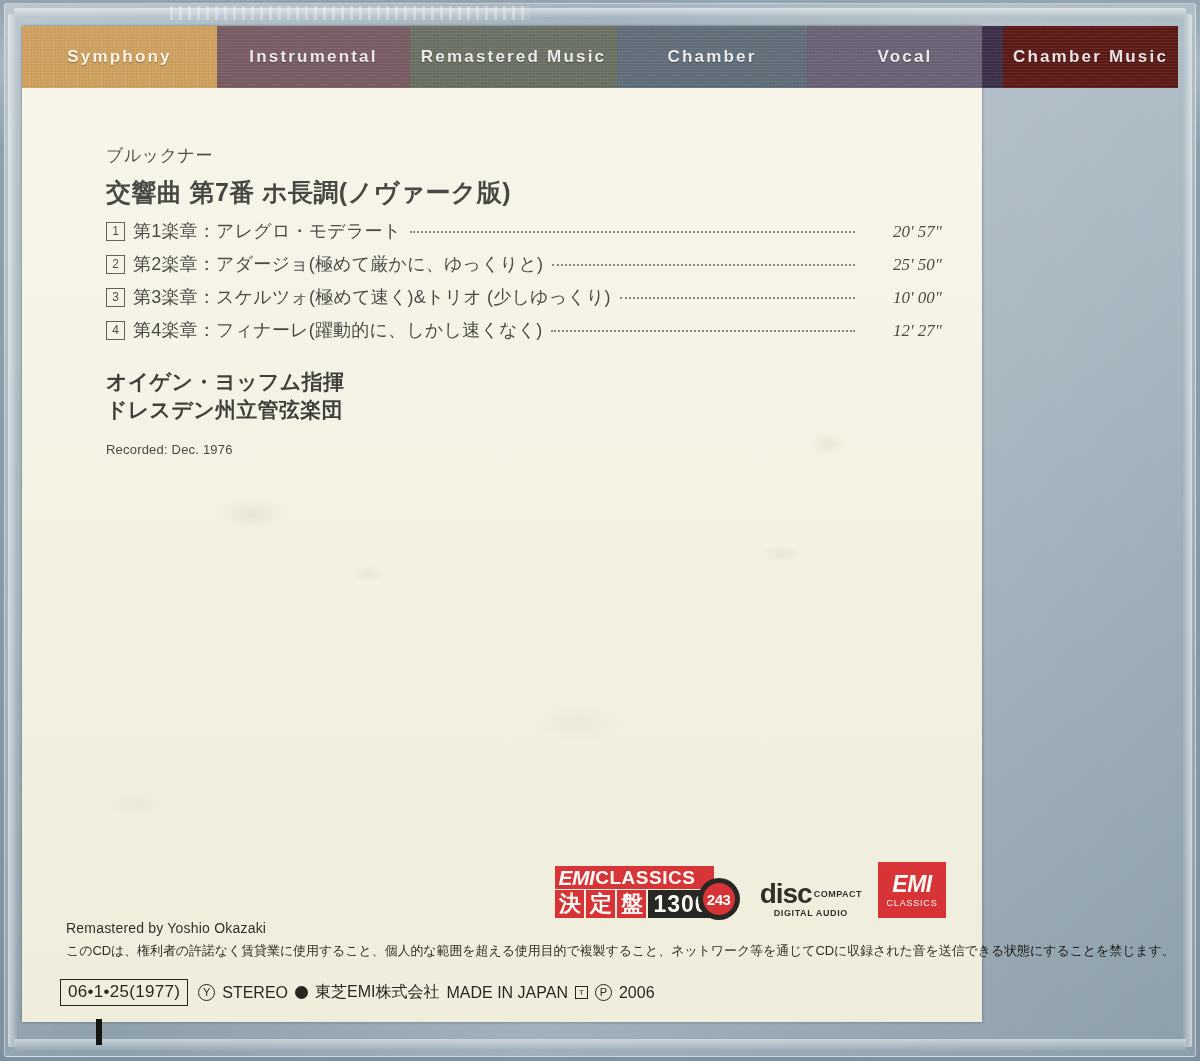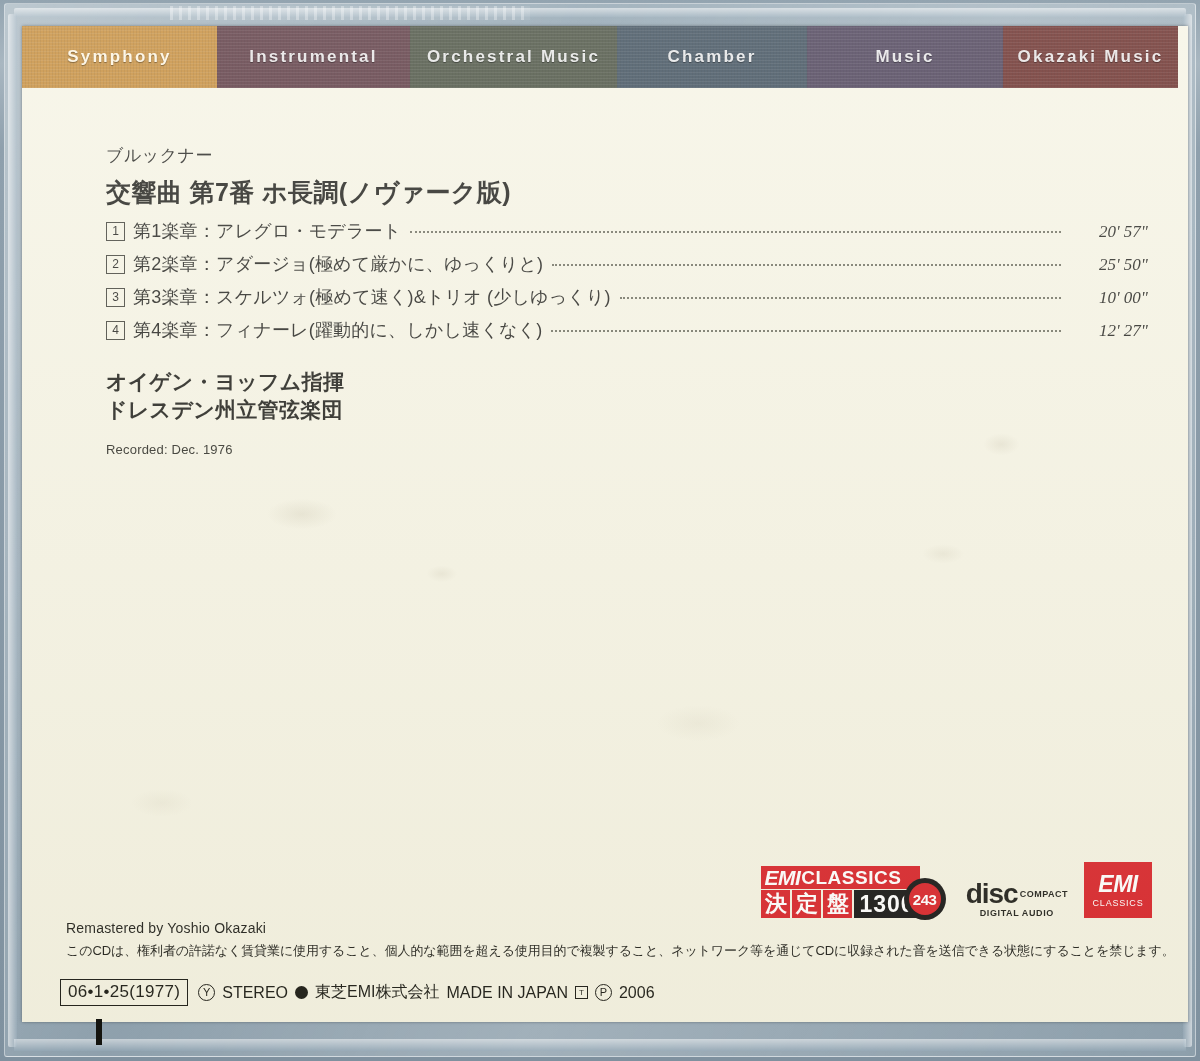--- a/index.html
+++ b/index.html
@@ -50,21 +50,21 @@
       repeating-linear-gradient(90deg,
         rgba(255,255,255,.75) 0px, rgba(255,255,255,.75) 3px,
         rgba(255,255,255,.18) 3px, rgba(255,255,255,.18) 9px);
     opacity: .5;
   }
 
   
   #inlay {
     position: absolute;
     left: 22px; top: 26px;
-    width: 1166px; height: 996px;
+    width: 960px; height: 996px;
     background: #f5f3e3;
     box-shadow: 0 0 3px rgba(0,0,0,.35);
   }
   
   #inlay::after {
     content: "";
     position: absolute; inset: 0;
     pointer-events: none;
     background:
       radial-gradient(ellipse 50px 22px at 24% 49%, rgba(150,140,110,.13), transparent 70%),
@@ -377,30 +377,30 @@
   <div id="inlay">
 
     <div id="genre-bar">
         <div class="genre" style="background: rgb(193, 131, 42); flex: 0 0 195px; color: rgb(253, 246, 230);">
           <span>Symphony</span>
         </div>
         <div class="genre" style="background: rgb(77, 39, 48); flex: 0 0 193px;">
           <span>Instrumental</span>
         </div>
         <div class="genre" style="background: rgb(58, 66, 48); flex: 0 0 207px;">
-          <span>Orchestral Music</span>
+          <span>Remastered Music</span>
         </div>
         <div class="genre" style="background: rgb(45, 63, 78); flex: 0 0 190px;">
           <span>Chamber</span>
         </div>
         <div class="genre" style="background: rgb(59, 47, 73); flex: 0 0 196px;">
-          <span>Music</span>
+          <span>Vocal</span>
         </div>
         <div class="genre" style="background: rgb(92, 26, 21); flex: 0 0 175px;">
-          <span>Okazaki Music</span>
+          <span>Chamber Music</span>
         </div>
       </div>
 
     <div id="content">
       <div class="composer">ブルックナー</div>
       <div class="work-title">交響曲 第7番 ホ長調(ノヴァーク版)</div>
 
       <div id="track-list">
           <div class="track">
             <span class="track-num">1</span>

